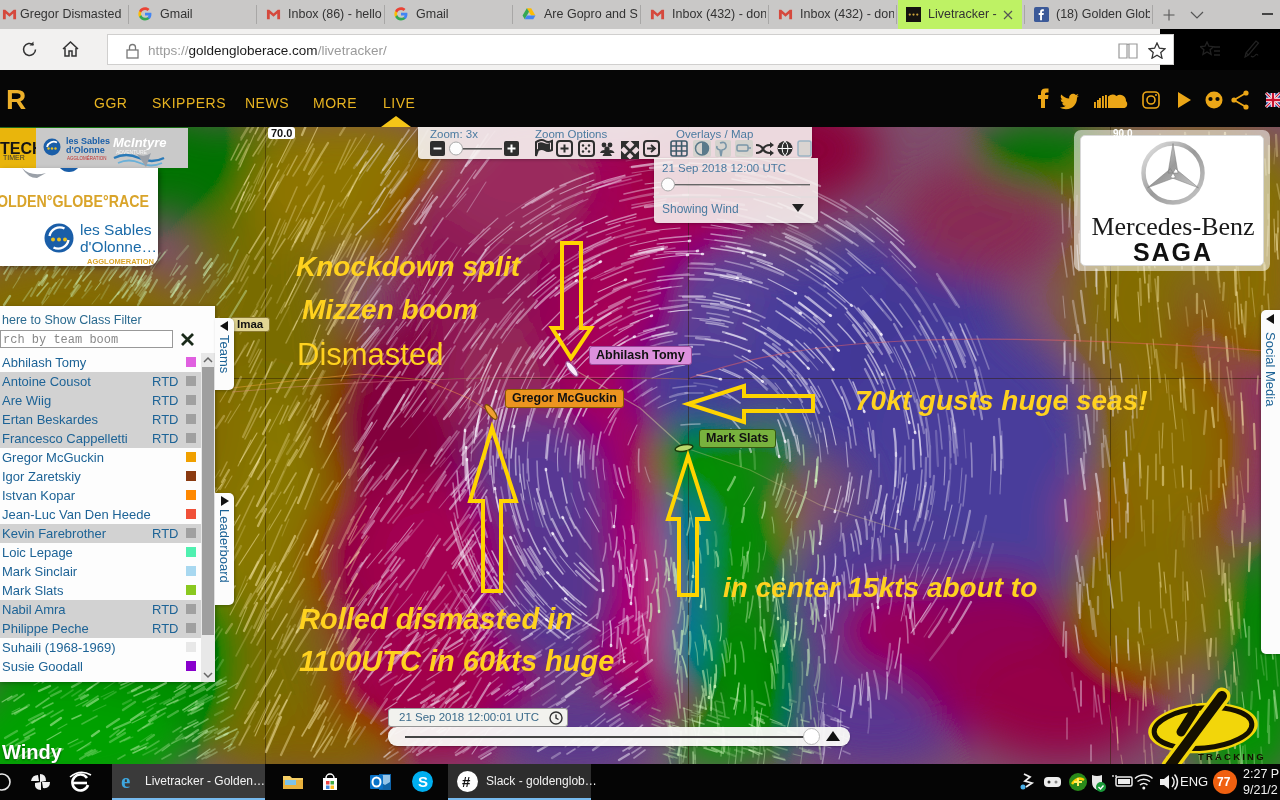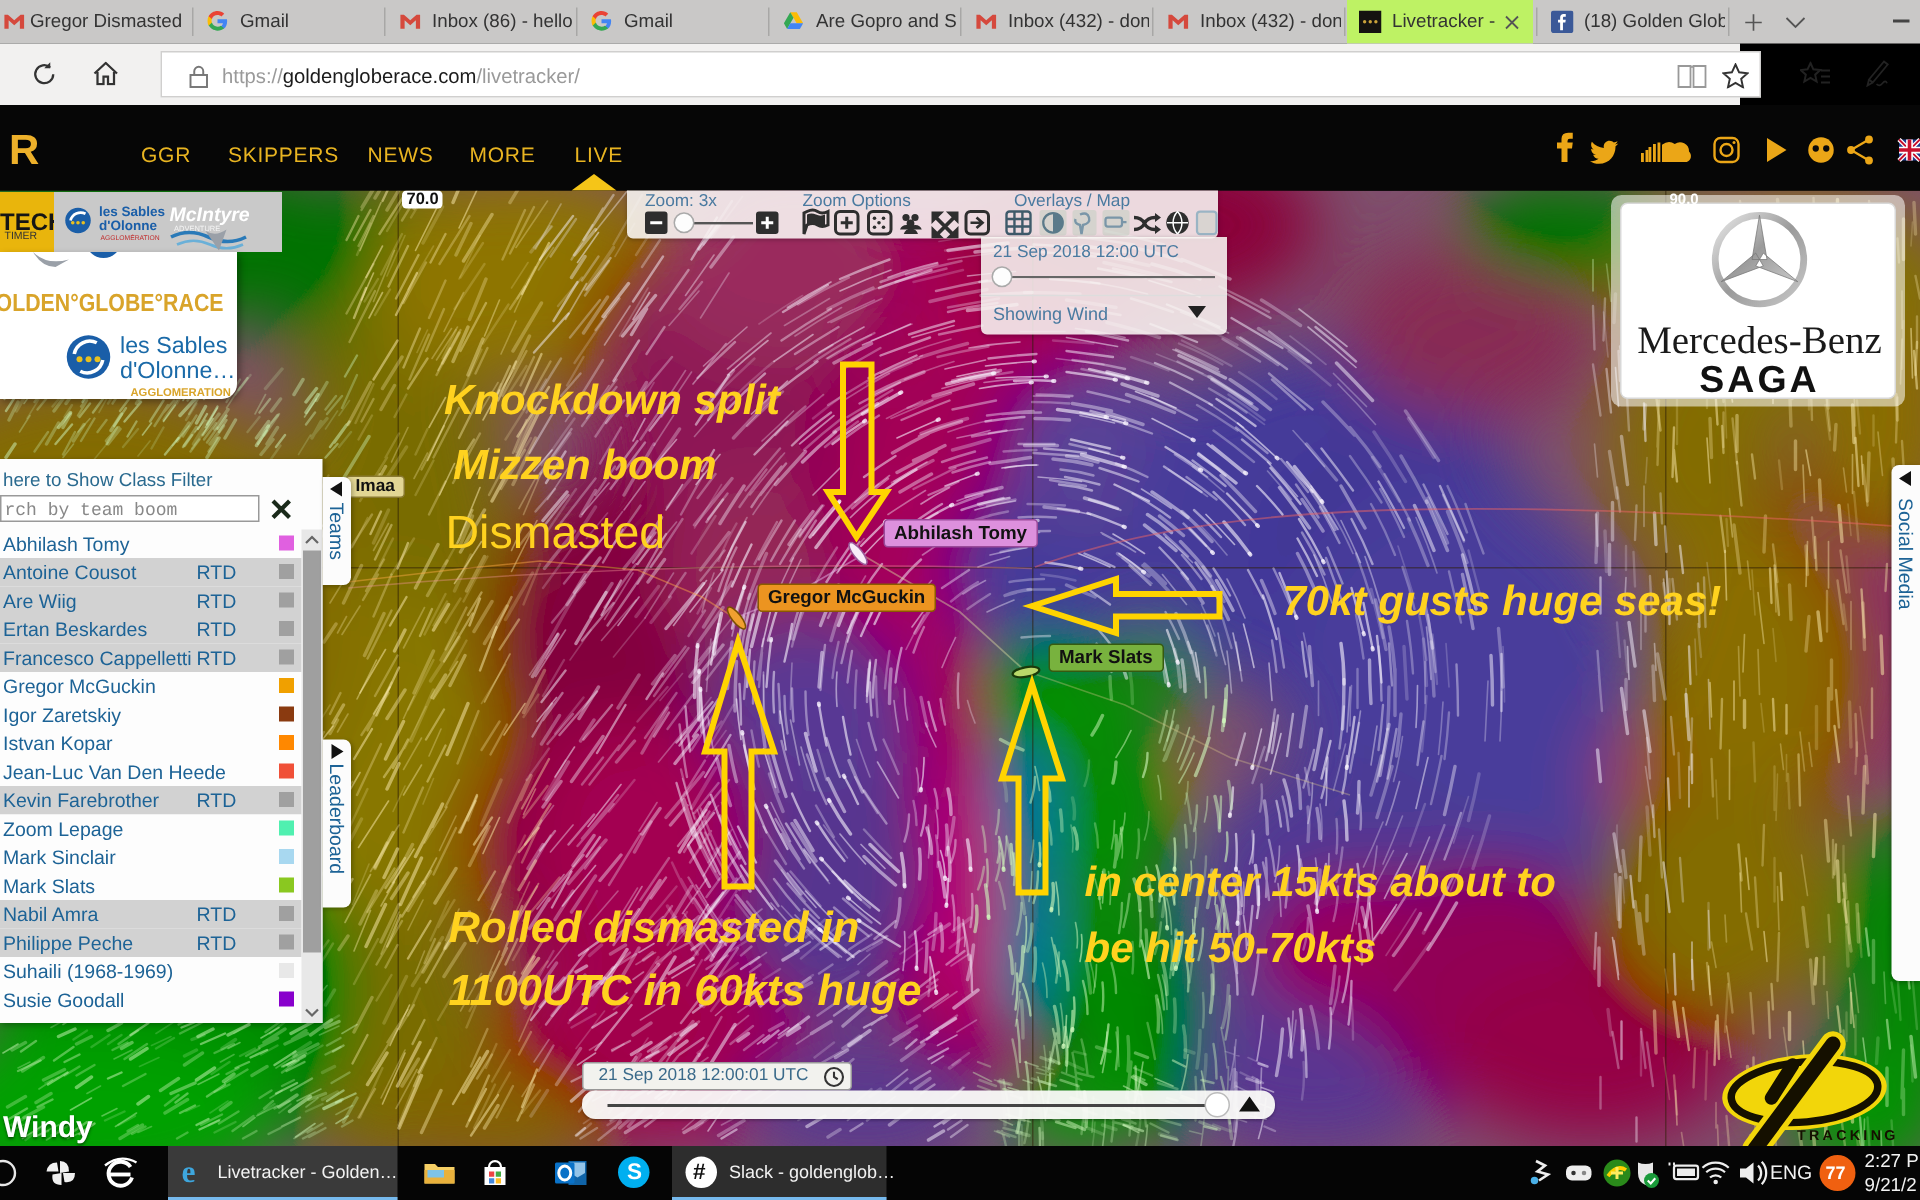--- a/index.html
+++ b/index.html
@@ -18,21 +18,21 @@
 #nav{left:0;top:70px;width:1280px;height:57px;background:#060606}
 .navitem{position:absolute;top:25px;font-size:14px;color:#e8b421;letter-spacing:0.5px}
 
 #map{left:0;top:127px;width:1280px;height:637px;overflow:hidden}
 .anno{position:absolute;font-style:italic;font-weight:bold;color:#ffd21f;font-size:28px;white-space:nowrap;font-family:"Liberation Sans",sans-serif}
 .blabel{position:absolute;font-size:12.5px;font-weight:bold;color:#111;padding:1px 6px 2px;border-radius:3px;white-space:nowrap}
 
 #teampanel{position:absolute;left:0;top:179px;width:215px;height:376px;background:#fdfdfd;box-shadow:1px 1px 4px rgba(0,0,0,0.3)}
 .trow{position:absolute;left:0;width:201px;height:19px;font-size:13px;color:#1d6396;line-height:19px;white-space:nowrap}
 .trow .nm{position:absolute;left:2px;top:0}
-.trow .rtd{position:absolute;left:131px;top:0}
+.trow .rtd{position:absolute;left:152px;top:0}
 .sq{position:absolute;left:186px;top:4px;width:10px;height:10px}
 .vtab{position:absolute;width:19px;background:#fcfcfc;border-radius:0 5px 5px 0;box-shadow:1px 1px 3px rgba(0,0,0,0.25)}
 .vtext{position:absolute;color:#1d6396;font-size:13px;writing-mode:vertical-rl;left:2px}
 
 #taskbar{left:0;top:764px;width:1280px;height:36px;background:#050505;color:#fff}
 .tbtext{position:absolute;font-size:12px;color:#f2f2f2;white-space:nowrap}
 </style></head><body>
 <div id="tabbar" class="abs">
     <div class="tab" style="left:0px;width:126px">
       <span class="ti" style="left:2px"><svg viewBox="0 0 16 16" width="15" height="15">
@@ -465,21 +465,20 @@
           <text x="92" y="125" font-size="25" text-anchor="middle" fill="#111" font-weight="bold" letter-spacing="2">SAGA</text>
         </svg></div>
     </div>
     <div class="anno" style="left:296px;top:124px;font-size:28px">Knockdown split</div>
     <div class="anno" style="left:302px;top:167px;font-size:28px">Mizzen boom</div>
     <div class="anno" style="left:297px;top:210px;font-size:31px;font-style:normal;font-weight:normal">Dismasted</div>
     <div class="anno" style="left:855px;top:258px">70kt gusts huge seas!</div>
     <div class="anno" style="left:299px;top:476px;font-size:29px">Rolled dismasted in</div>
     <div class="anno" style="left:299px;top:518px;font-size:29px">1100UTC in 60kts huge</div>
     <div class="anno" style="left:723px;top:445px">in center 15kts about to</div>
-    <div class="anno" style="left:723px;top:489px">be hit 50-70kts</div>
     <div class="blabel" style="left:589px;top:219px;background:#dd90dd;border:1px solid #9a4a9a">Abhilash Tomy</div>
     <div class="blabel" style="left:505px;top:262px;background:#ec9420;border:1px solid #8a5a00">Gregor McGuckin</div>
     <div class="blabel" style="left:699px;top:302px;background:#78b23e;border:1px solid #365a10">Mark Slats</div>
     <div class="blabel" style="left:230px;top:190px;background:#e2d694;border:1px solid #8a7a30;font-size:11.5px;padding:0 6px 1px;font-weight:bold">Imaa</div>
     <div style="position:absolute;left:268px;top:0px;background:#fff;border-radius:3px;font-size:11px;font-weight:bold;color:#111;padding:0 3px">70.0</div>
     <div style="position:absolute;left:1113px;top:1px;color:#fff;font-size:10px;font-weight:bold">90.0</div>
     <div id="teampanel">
       <div style="position:absolute;left:2px;top:7px;font-size:12.5px;color:#2a6a8f;white-space:nowrap">here to Show Class Filter</div>
       <div style="position:absolute;left:0;top:24px;width:173px;height:18px;background:#fff;border:1px solid #999">
         <span style="position:absolute;left:2px;top:2px;font-size:12px;color:#888;font-family:'Liberation Mono',monospace;white-space:nowrap">rch by team boom</span>
@@ -526,21 +525,21 @@
       <div class="trow" style="top:199px;background:#fdfdfd">
         <span class="nm">Jean-Luc Van Den Heede</span>
         <span class="sq" style="background:#f05038"></span>
       </div>
       <div class="trow" style="top:218px;background:#d2d2d2">
         <span class="nm">Kevin Farebrother</span>
         <span class="rtd">RTD</span>
         <span class="sq" style="background:#a0a0a0"></span>
       </div>
       <div class="trow" style="top:237px;background:#fdfdfd">
-        <span class="nm">Zoom Lepage</span>
+        <span class="nm">Loic Lepage</span>
         <span class="sq" style="background:#50f0b0"></span>
       </div>
       <div class="trow" style="top:256px;background:#fdfdfd">
         <span class="nm">Mark Sinclair</span>
         <span class="sq" style="background:#a8d8f0"></span>
       </div>
       <div class="trow" style="top:275px;background:#fdfdfd">
         <span class="nm">Mark Slats</span>
         <span class="sq" style="background:#8ac820"></span>
       </div>

